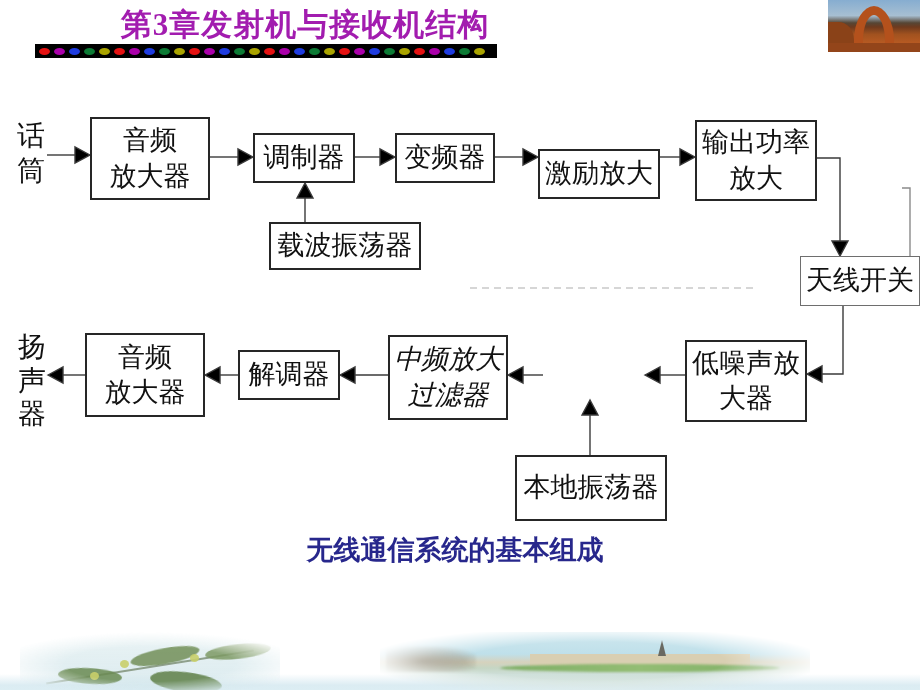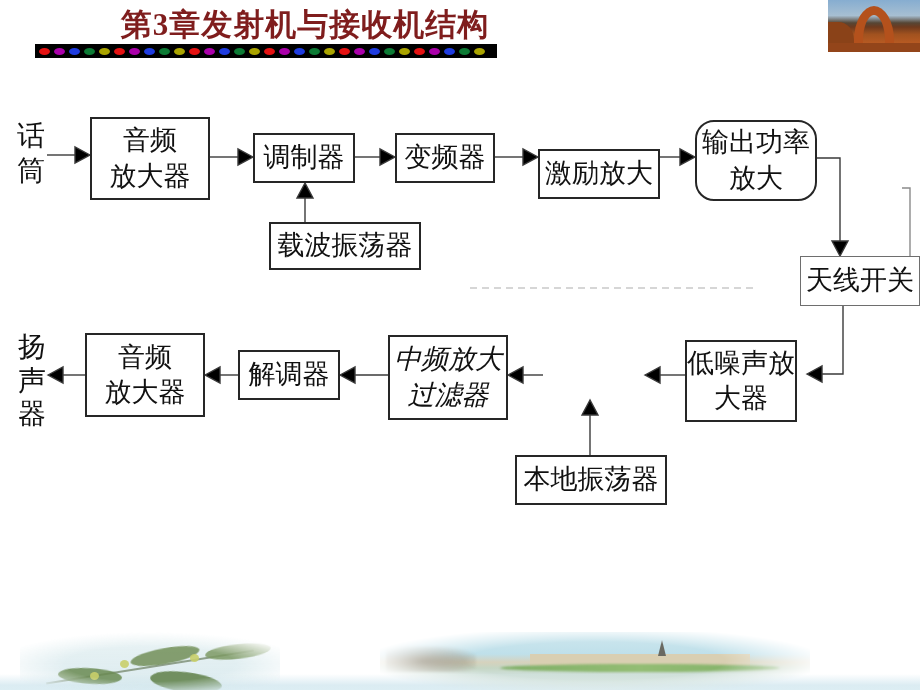--- a/index.html
+++ b/index.html
@@ -5,21 +5,21 @@
   html,body{margin:0;padding:0;}
   .slide{
     position:relative; width:920px; height:690px; background:#ffffff;
     overflow:hidden;
     font-family:"Liberation Serif","DejaVu Serif",serif;
   }
   
   .title{
     position:absolute; left:80px; top:4px; width:450px;
     text-align:center; font-size:31px; font-weight:bold;
-    color:#7f1d1d; letter-spacing:1px; white-space:nowrap;
+    color:#a21caf; letter-spacing:1px; white-space:nowrap;
   }
   .divider{
     position:absolute; left:35px; top:44px; width:462px; height:14px;
     background:#000; display:flex; align-items:center; overflow:hidden;
   }
   .divider .dot{
     flex:0 0 auto; width:11px; height:7px; border-radius:50%; margin-left:4px;
   }
   
   .arch-photo{
@@ -50,29 +50,29 @@
   .box.thin{border-width:1.5px; border-color:#6e6e6e;}
   .side-label{
     position:absolute; font-size:28px; line-height:1.25; color:#111;
     text-align:center; white-space:pre-line;
   }
   
   .b-tx-audio   {left:90px;  top:117px; width:120px; height:83px;}
   .b-modulator  {left:253px; top:133px; width:102px; height:50px;}
   .b-freqconv   {left:395px; top:133px; width:100px; height:50px;}
   .b-driveamp   {left:538px; top:149px; width:122px; height:50px;}
-  .b-poweramp   {left:695px; top:120px; width:122px; height:81px;border-radius:19px;}
+  .b-poweramp   {left:695px; top:120px; width:122px; height:81px;}
   .b-carrier    {left:233px; top:222px; width:152px; height:48px;margin-left:36px;}
   .b-antsw      {left:800px; top:256px; width:120px; height:50px;}
-  .b-lna        {left:685px; top:340px; width:112px; height:82px;}
+  .b-lna        {left:685px; top:340px; width:122px; height:82px;}
   .b-mixer      {left:543px; top:350px; width:102px; height:50px;}
   .b-ifamp      {left:388px; top:335px; width:120px; height:85px;font-style:italic;}
   .b-demod      {left:238px; top:350px; width:102px; height:50px;}
   .b-rx-audio   {left:85px;  top:333px; width:120px; height:84px;}
-  .b-localosc   {left:515px; top:455px; width:152px; height:50px;}
+  .b-localosc   {left:515px; top:455px; width:152px; height:66px;}
   .l-mic        {left:10px;  top:118px; width:42px;}
   .l-speaker    {left:12px;  top:330px; width:40px; line-height:1.2;}
   
   .caption{
     position:absolute; left:255px; top:532px; width:400px;
     text-align:center; font-size:27px; font-weight:bold; color:#27278c;
     white-space:nowrap;
   }
   
   .footer-band{
@@ -272,20 +272,21 @@
   <div class="box b-ifamp">中频放大
 过滤器</div>
   <div class="box b-demod">解调器</div>
   <div class="box b-rx-audio">音频
 放大器</div>
   <div class="box b-localosc">本地振荡器</div>
   <div class="side-label l-speaker">扬
 声
 器</div>
 
+  <div class="caption">无线通信系统的基本组成</div>
 
   <div class="footer-band"></div>
   <div class="leaves">
     <div class="stem"></div>
     <div class="leaf a"></div>
     <div class="leaf b"></div>
     <div class="leaf c"></div>
     <div class="leaf d"></div>
     <div class="bud x"></div>
     <div class="bud y"></div>

